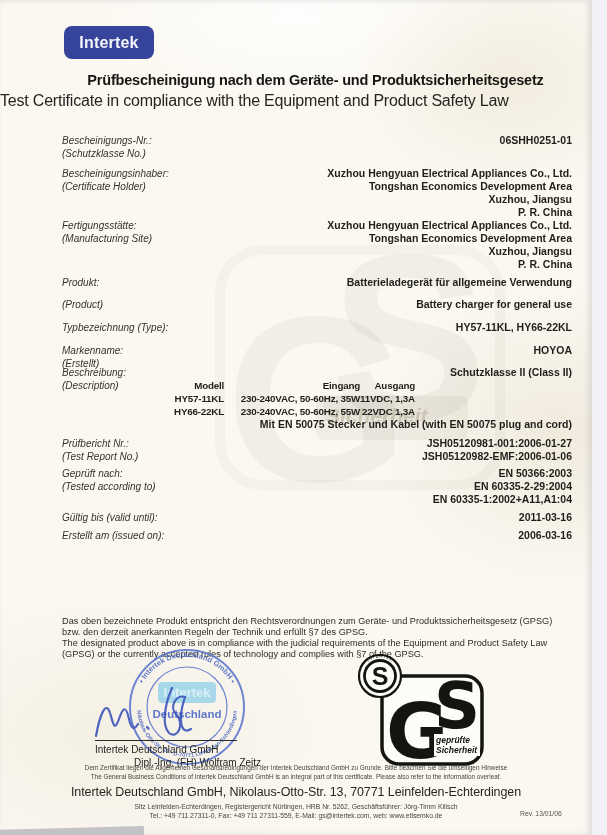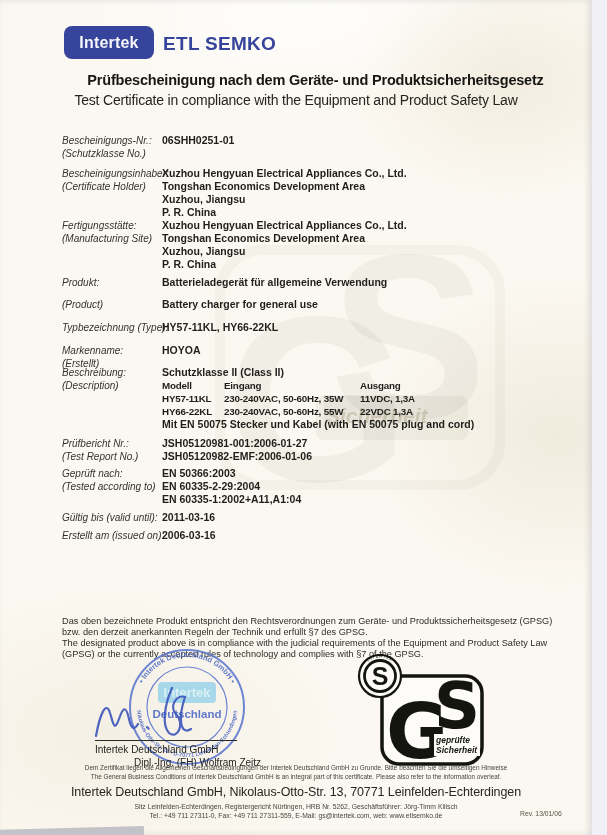--- a/index.html
+++ b/index.html
@@ -14,36 +14,36 @@
       #fbf8f1;
     box-shadow: inset -3px 0 6px rgba(90,90,120,.18);
   }
   
   .logo-box { position:absolute; left:64px; top:26px; width:90px; height:33px;
     background:#37449b; border-radius:8px; color:#f4f5fb; font-weight:bold;
     font-size:16px; text-align:center; line-height:33px; letter-spacing:.2px; }
   .brand { position:absolute; left:163px; top:33px; color:#37449b; font-weight:bold; font-size:19px; letter-spacing:.3px; }
   .title-de { position:absolute; left:0; top:72px; width:592px; text-align:center;
     font-weight:bold; font-size:14.5px; letter-spacing:-0.2px; color:#161613; white-space:nowrap;padding-left:39px; }
-  .title-en { position:absolute; left:0; top:92px; width:592px; text-align:center;
-    font-size:14px; letter-spacing:-0.2px; color:#242420; white-space:nowrap; }
+  .title-en { position:absolute; left:0; top:92px; width:592px; 
+    font-size:16px; letter-spacing:-0.2px; color:#242420; white-space:nowrap; }
   
   .wm { position:absolute; pointer-events:none; }
   .wm-rect { left:215px; top:245px; width:290px; height:245px; border:10px solid rgba(75,68,52,.04); border-radius:48px; }
   .wm-letter { font-weight:bold; font-size:235px; color:rgba(75,68,52,.055); line-height:1; }
   .wm-s { left:330px; top:220px; }
   .wm-g { left:226px; top:282px; }
   .wm-band { left:316px; top:396px; width:152px; height:44px; background:rgba(120,110,88,.08); border-radius:8px; }
   .wm-cap { left:326px; top:404px; font-style:italic; font-weight:bold; font-size:21px; color:rgba(165,152,122,.38); }
   
   .row { position:absolute; left:0; width:592px; }
   .lbl { position:absolute; left:62px; width:120px; font-style:italic; font-size:10px;
     line-height:13px; color:#33332e; white-space:nowrap; }
   .val { position:absolute; left:162px; width:410px; font-weight:bold; font-size:10.5px;
-    line-height:13px; color:#1e1e1a; white-space:nowrap; }
+    line-height:13px; color:#1e1e1a; white-space:nowrap;text-align:right; }
   table.desc { border-collapse:collapse; }
   table.desc td { font-weight:bold; font-size:9.8px; letter-spacing:-0.2px; line-height:13px;
     color:#1e1e1a; padding:0; vertical-align:top; white-space:nowrap; }
   table.desc td.c1 { width:62px; } table.desc td.c2 { width:136px; }
   
   .para { position:absolute; left:62px; top:616px; font-size:9.2px; line-height:11px;
     color:#2b2b26; white-space:nowrap; }
   
   .stamp { position:absolute; left:122px; top:642px; width:130px; height:130px; opacity:.88; }
   .sig { position:absolute; left:88px; top:676px; width:150px; height:72px; }
@@ -68,21 +68,20 @@
 
 <div class="paper">
 
   <div class="wm wm-rect"></div>
   <div class="wm wm-letter wm-s">S</div>
   <div class="wm wm-letter wm-g">G</div>
   <div class="wm wm-band"></div>
   <div class="wm wm-cap">Sicherheit</div>
 
   <div class="logo-box">Intertek</div>
-  <div class="brand">ETL SEMKO</div>
   <div class="title-de">Prüfbescheinigung nach dem Geräte- und Produktsicherheitsgesetz</div>
   <div class="title-en">Test Certificate in compliance with the Equipment and Product Safety Law</div>
 
   <div class="row" style="top:134px">
     <div class="lbl">
         <div>Bescheinigungs-Nr.:</div>
         <div>(Schutzklasse No.)</div>
       </div>
     <div class="val">
         <div>06SHH0251-01</div>

